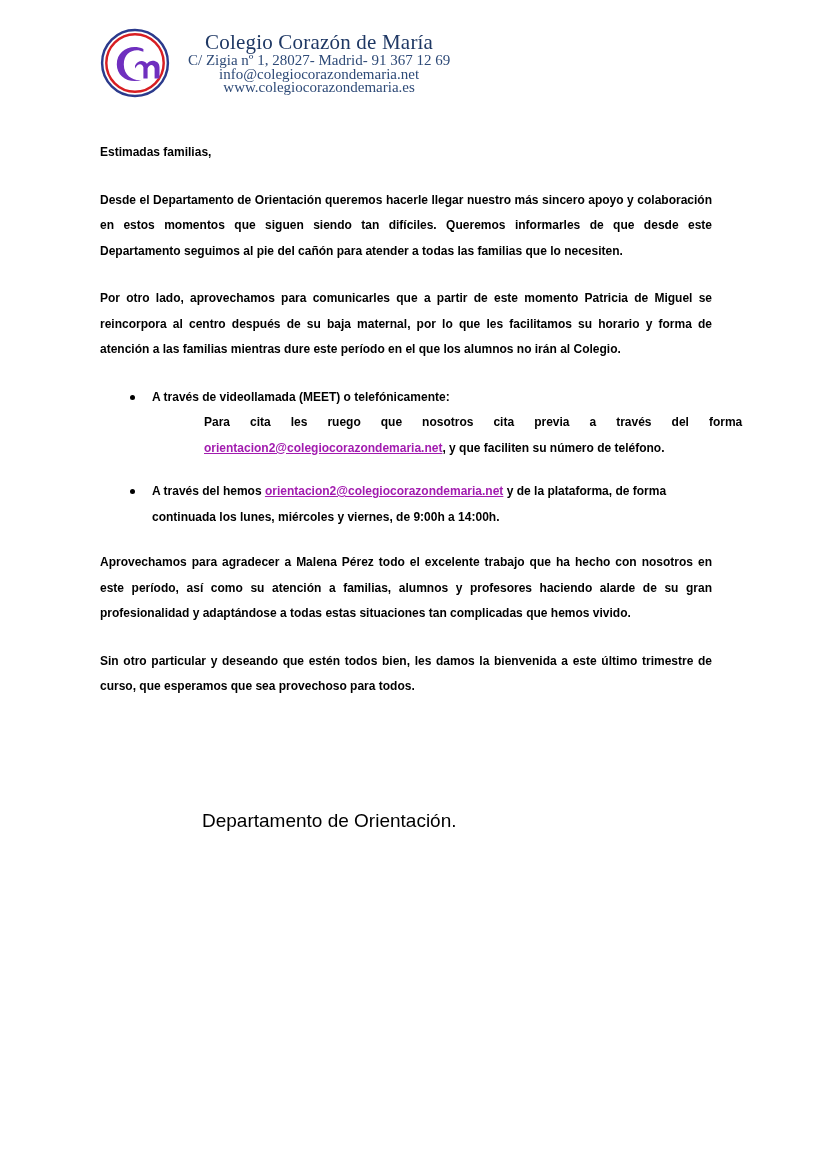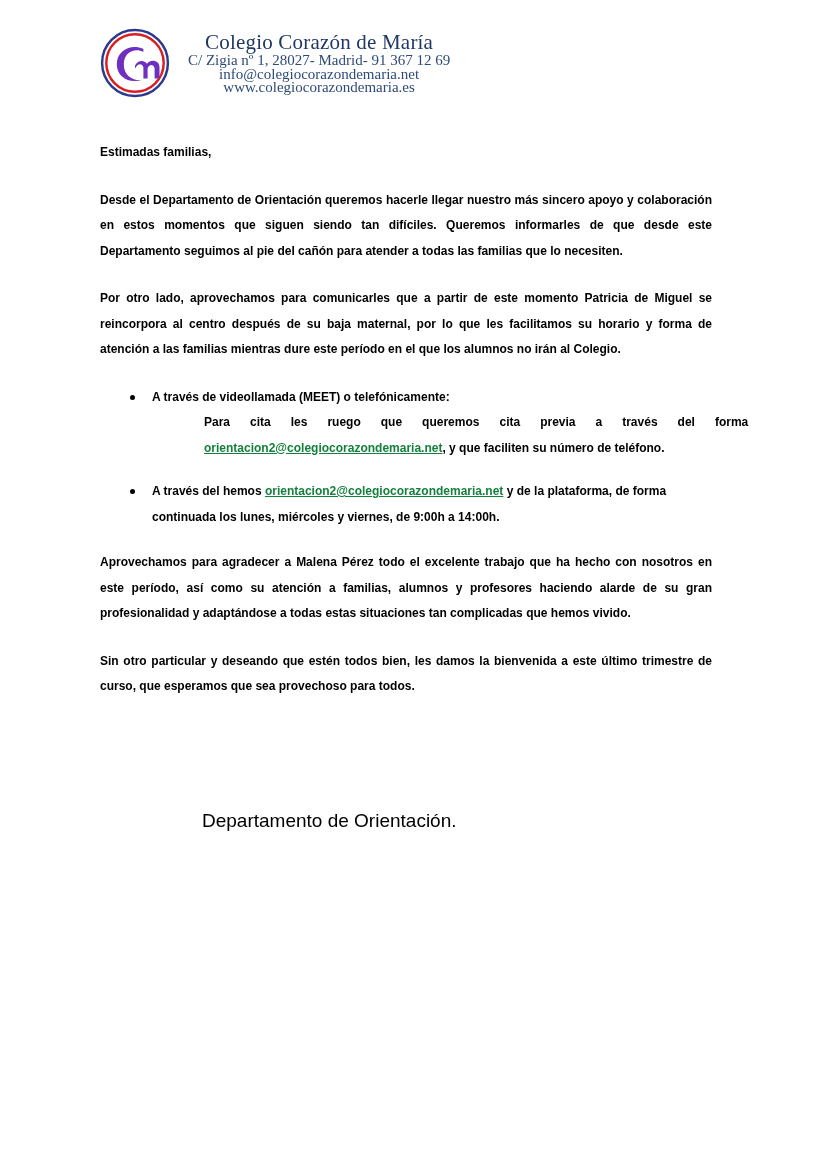--- a/index.html
+++ b/index.html
@@ -132,21 +132,21 @@
     text-justify: inter-word;
     padding-left: 52px;
     margin-top: 0;
   }
 
   .bullet-text {
     text-align: justify;
   }
 
   a.maillink, .maillink {
-    color: #15803d;
+    color: #a21caf;
     text-decoration: underline;
     cursor: pointer;
   }
 
   .signature {
     position: absolute;
     left: 202px;
     top: 808px;
     font-size: 19px;
     line-height: 25.5px;
@@ -203,21 +203,21 @@
         <span class="bullet-text">A través de videollamada (MEET) o telefónicamente:</span>
 
 
         <div class="inline-note">
           <div class="jline-1">
             <span>Para</span>
             <span>cita</span>
             <span>les</span>
             <span>ruego</span>
             <span>que</span>
-            <span>queremos</span>
+            <span>nosotros</span>
             <span>cita</span>
             <span>previa</span>
             <span>a</span>
             <span>través</span>
             <span>del</span>
             <span>forma</span>
           </div>
           <div>
             <span class="maillink">orientacion2@colegiocorazondemaria.net</span><span>, y que faciliten su número de teléfono.</span>
           </div>

